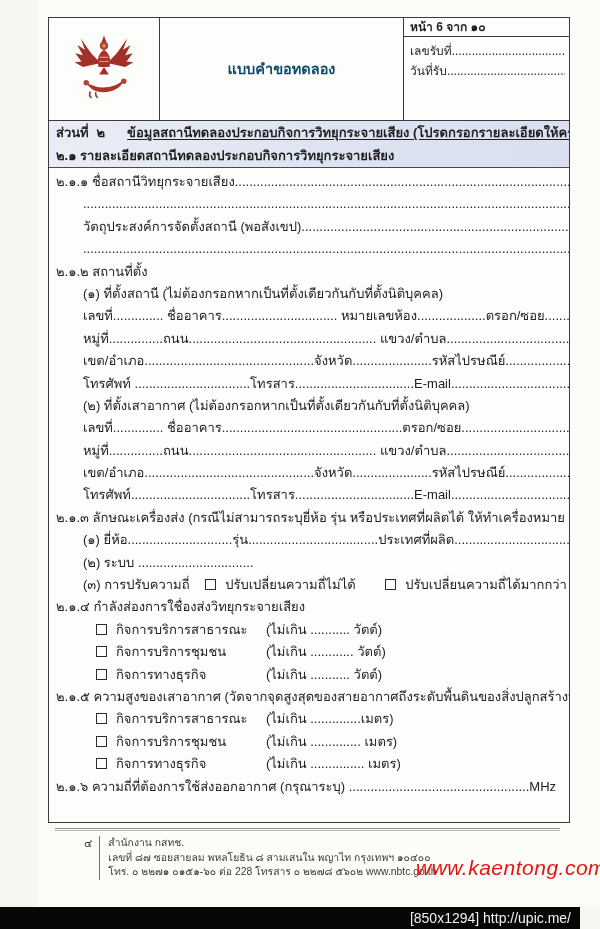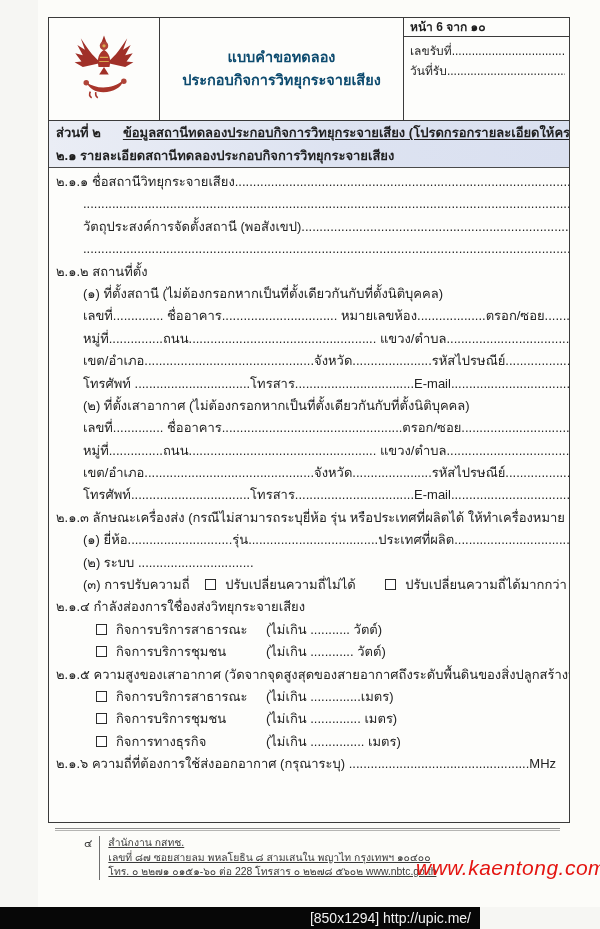--- a/index.html
+++ b/index.html
@@ -31,46 +31,46 @@
     font-weight:bold;line-height:18px;padding-left:6px;}
   .info-recv{flex:1;padding:4px 4px 0 6px;}
   .info-recv div{line-height:20px;white-space:nowrap;overflow:hidden;}
 
   
   .band{height:47px;border-bottom:1.3px solid #4a4a4a;box-sizing:border-box;
     background:linear-gradient(to right,#eaedf5,#dde3f1 55%,#dae0f0);
     font-weight:bold;font-size:13px;padding-left:7px;}
   .band .bl{height:23px;line-height:23px;white-space:nowrap;overflow:hidden;}
   .band u{text-decoration:underline;text-underline-offset:2px;}
-  .band .plbl{margin-right:22px;}
+  .band .plbl{margin-right:22px;font-family:Liberation Mono, monospace;}
 
   
   .fbody{padding-top:3px;}
   .ln{height:22.4px;line-height:22.4px;font-size:13px;white-space:nowrap;overflow:hidden;
     padding-left:7px;color:#222;}
   .i1{padding-left:34px;}
   .i2{padding-left:47px;}
   .cbx{display:inline-block;width:11px;height:11px;border:1.4px solid #2c2c2c;background:#fff;
     vertical-align:-1px;margin-right:9px;box-sizing:border-box;}
   .cb-label{display:inline-block;width:150px;}
   .gap-l{margin-left:12px;}.gap-xl{margin-left:26px;}
 
   
   .sep-rule{position:absolute;left:55px;top:828px;width:505px;height:3px;
     border-top:1.6px solid #8d8d8d;border-bottom:1px solid #b5b5b3;box-sizing:border-box;}
   .footer{position:absolute;left:84px;top:836px;display:flex;align-items:flex-start;}
   .f-page{font-size:11px;line-height:15px;margin-right:7px;color:#333;}
   .f-bar{width:1px;background:#6f6f6f;height:44px;margin-right:8px;}
-  .f-lines{font-size:10.4px;line-height:14.6px;color:#3a3a3a;text-decoration:underline;}
+  .f-lines{font-size:10.4px;line-height:14.6px;color:#3a3a3a;}
   .f-lines div{white-space:nowrap;}
 
   .watermark{position:absolute;left:416px;top:856px;font-size:21px;font-style:italic;
     color:#e41511;letter-spacing:0.5px;}
 
-  .bottom-bar{position:absolute;left:0;bottom:0;width:480px;height:22px;background:#070707;
+  .bottom-bar{position:absolute;left:0;bottom:0;width:580px;height:22px;background:#070707;
     color:#f2f2f2;font-size:14px;line-height:22px;text-align:right;padding-right:9px;box-sizing:border-box;}
 </style>
 </head>
 <body>
 
 <div class="page-surface"></div>
 <div class="scan-edge"></div>
 
 <div class="form-box">
 
@@ -92,21 +92,20 @@
         <path d="M60 52 L67 63 H53 Z" fill="#a03028"></path>
 
         <path d="M34 74 C48 85 72 85 88 72 C86 82 74 89 59 89 C47 89 38 83 34 74 Z" fill="#a8352a"></path>
         <circle cx="34" cy="75" r="4" fill="#b04438"></circle>
         <circle cx="89" cy="73" r="4" fill="#b04438"></circle>
         <path d="M40 88 q-3 6 2 9 M48 89 q-1 6 3 8" stroke="#a8352a" stroke-width="2.4" fill="none"></path>
       </svg>
     </div>
     <div class="hdr-title">
       <div>แบบคำขอทดลอง</div>
-      <div>ประกอบกิจการวิทยุกระจายเสียง</div>
     </div>
     <div class="hdr-info">
       <div class="info-page">หน้า 6 จาก ๑๐</div>
       <div class="info-recv">
         <div>เลขรับที่.....................................</div>
         <div>วันที่รับ......................................</div>
       </div>
     </div>
   </div>
 
@@ -145,20 +144,23 @@
       <span class="cbx gap-xl"></span><span>ปรับเปลี่ยนความถี่ได้มากกว่า ๑ ความถี่</span>
     </div>
 
     <div class="ln">๒.๑.๔ กำลังส่องการใชื่องส่งวิทยุกระจายเสียง</div>
     <div class="ln i2">
       <span class="cbx"></span><span class="cb-label">กิจการบริการสาธารณะ</span><span>(ไม่เกิน ........... วัตต์)</span>
     </div>
     <div class="ln i2">
       <span class="cbx"></span><span class="cb-label">กิจการบริการชุมชน</span><span>(ไม่เกิน ............ วัตต์)</span>
     </div>
+    <div class="ln i2">
+      <span class="cbx"></span><span class="cb-label">กิจการทางธุรกิจ</span><span>(ไม่เกิน ........... วัตต์)</span>
+    </div>
 
     <div class="ln">๒.๑.๕ ความสูงของเสาอากาศ (วัดจากจุดสูงสุดของสายอากาศถึงระดับพื้นดินของสิ่งปลูกสร้างที่ใช้ติดตั้งสายอากาศนั้น)</div>
     <div class="ln i2">
       <span class="cbx"></span><span class="cb-label">กิจการบริการสาธารณะ</span><span>(ไม่เกิน ..............เมตร)</span>
     </div>
     <div class="ln i2">
       <span class="cbx"></span><span class="cb-label">กิจการบริการชุมชน</span><span>(ไม่เกิน .............. เมตร)</span>
     </div>
     <div class="ln i2">
       <span class="cbx"></span><span class="cb-label">กิจการทางธุรกิจ</span><span>(ไม่เกิน ............... เมตร)</span>

